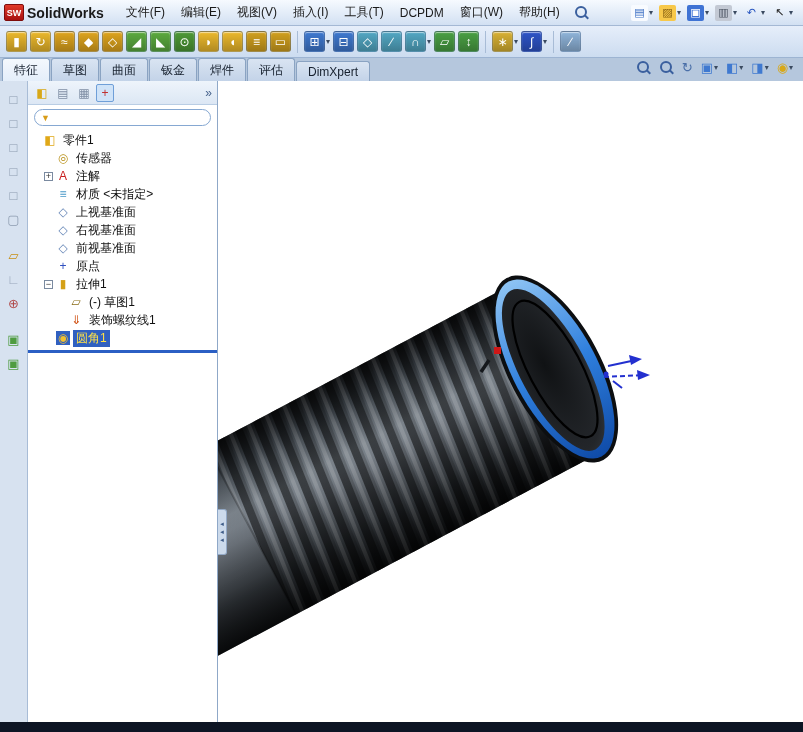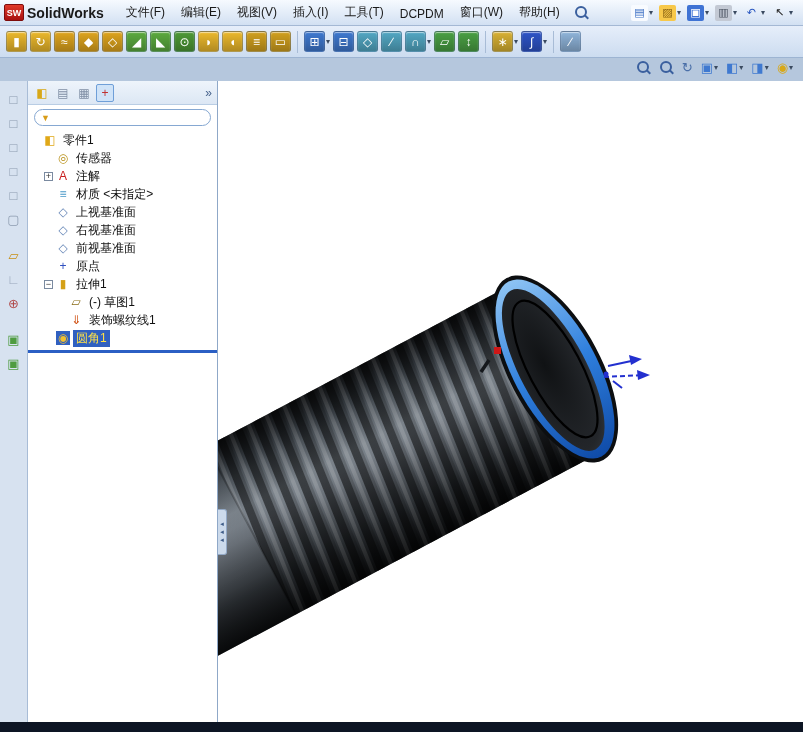--- a/index.html
+++ b/index.html
@@ -62,21 +62,21 @@
 </head>
 <body>
 
 <div class="win">
 
   <header class="titlebar">
     <div class="logo">
       <span class="logo-badge">SW</span>
       <span class="logo-text">SolidWorks</span>
     </div>
-    <nav class="menus" id="menus" style="display:flex;align-items:flex-end;">
+    <nav class="menus" id="menus" style="display:flex;align-items:center;">
         <span class="menu">文件(F)</span>
         <span class="menu">编辑(E)</span>
         <span class="menu">视图(V)</span>
         <span class="menu">插入(I)</span>
         <span class="menu">工具(T)</span>
         <span class="menu">DCPDM</span>
         <span class="menu">窗口(W)</span>
         <span class="menu">帮助(H)</span>
       </nav>
     <span class="mag"></span>
@@ -178,20 +178,29 @@
         <span class="tbicon" style="background: linear-gradient(rgb(46, 84, 200), rgba(0, 0, 0, 0.25)), rgb(46, 84, 200);">∫</span>
         <span class="dd">▾</span>
       </span>
       <div class="sep"></div>
       <span class="tbwrap">
         <span class="tbicon" style="background: linear-gradient(rgb(143, 180, 218), rgba(0, 0, 0, 0.25)), rgb(143, 180, 218);">∕</span>
       </span>
     </div>
 
   <div class="tabrow">
+    <div id="tabs" style="display:flex;align-items:flex-end;">
+        <div class="tab active">特征</div>
+        <div class="tab">草图</div>
+        <div class="tab">曲面</div>
+        <div class="tab">钣金</div>
+        <div class="tab">焊件</div>
+        <div class="tab">评估</div>
+        <div class="tab">DimXpert</div>
+      </div>
     <div class="viewicons" id="viewicons">
         <span class="vicon">
           <span class="mag" style="margin-left: 0px;"></span>
         </span>
         <span class="vicon">
           <span class="mag" style="margin-left: 0px;"></span>
         </span>
         <span class="vicon">
           <span class="vglyph" style="color: rgb(74, 111, 168);">↻</span>
         </span>

